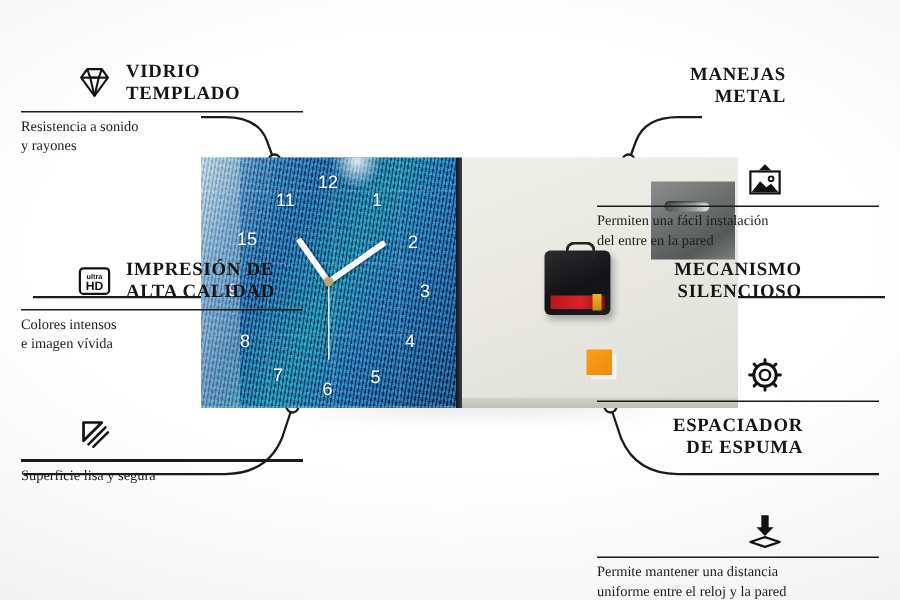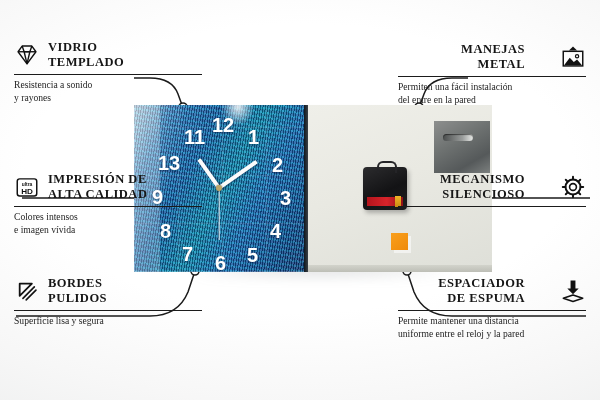--- a/index.html
+++ b/index.html
@@ -52,21 +52,21 @@
     background:linear-gradient(160deg,#efefe9 0%,#e9e9e2 45%,#dedfd8 100%);
   }
   .back-face::after{
     content:"";position:absolute;left:0;right:0;bottom:0;height:7px;
     background:linear-gradient(180deg,#d2d3cb,#bdbeb6);
   }
 
   
   .numeral{
     position:absolute;color:#fff;font-family:"Liberation Sans","DejaVu Sans",sans-serif;
-    font-weight:700;font-size:20px;line-height:1;
+    font-weight:400;font-size:12px;line-height:1;
     text-shadow:0 1px 2px rgba(0,30,70,.55);
   }
   .hand{position:absolute;left:85px;top:83px;transform-origin:0 0;background:#fbfbfb;
         border-radius:1px;box-shadow:0 1px 2px rgba(0,20,60,.45);}
   .hand-hour{width:35px;height:4px;transform:rotate(-125deg) translateY(-2px);}
   .hand-min{width:46px;height:4px;transform:rotate(-35deg) translateY(-2px);}
   .hand-sec{width:52px;height:1.4px;transform:rotate(90deg) translateY(-.7px);background:#e9eef2;}
   .hand-cap{position:absolute;left:82px;top:80px;width:6px;height:6px;border-radius:50%;
             background:#b9a66a;box-shadow:0 0 2px rgba(0,0,0,.6);}
 
@@ -99,31 +99,31 @@
   }
   .foam{
     position:absolute;left:83px;top:128px;width:17px;height:17px;
     background:linear-gradient(140deg,#f99f1c,#ef8a0a);
     box-shadow:3px 3px 0 rgba(255,255,255,.55);
   }
 
   
   .feature{position:absolute;width:188px;}
   .feature .head{display:flex;align-items:center;gap:8px;}
-  .feature.right .head{flex-direction:row;justify-content:flex-end;gap:35px;}
+  .feature.right .head{flex-direction:column;justify-content:flex-end;gap:35px;}
   .ft-title{
     font-size:12.5px;font-weight:700;letter-spacing:.5px;color:#161616;
     line-height:1.18;text-transform:uppercase;
   }
   .feature.left .ft-title{text-align:left;}
   .feature.right .ft-title{text-align:right;}
   .rule{height:1.6px;background:#1b1b1b;margin:4px 0 4px;}
   .ft-desc{font-size:9.6px;color:#1d1d1d;line-height:1.34;}
   .feature.right .ft-desc{text-align:left;}
-  .ico{width:26px;height:26px;flex:0 0 26px;}
+  .ico{width:26px;height:26px;flex:0 0 26px;margin-left:36px;}
   .ico svg{display:block;width:26px;height:26px;}
 
   .f-vidrio{left:14px;top:40px;}
   .f-impresion{left:14px;top:172px;}
   .f-bordes{left:14px;top:276px;}
   .f-manejas{left:398px;top:42px;}
   .f-mecanismo{left:398px;top:172px;}
   .f-espaciador{left:398px;top:276px;}
 
   svg.connectors{position:absolute;left:0;top:0;width:600px;height:400px;pointer-events:none;}
@@ -159,21 +159,21 @@
       <span class="numeral" style="left:78px;top:10px;">12</span>
       <span class="numeral" style="left:114px;top:22px;">1</span>
       <span class="numeral" style="left:138px;top:50px;">2</span>
       <span class="numeral" style="left:146px;top:83px;">3</span>
       <span class="numeral" style="left:136px;top:116px;">4</span>
       <span class="numeral" style="left:113px;top:140px;">5</span>
       <span class="numeral" style="left:81px;top:148px;">6</span>
       <span class="numeral" style="left:48px;top:139px;">7</span>
       <span class="numeral" style="left:26px;top:116px;">8</span>
       <span class="numeral" style="left:18px;top:82px;">9</span>
-      <span class="numeral" style="left:24px;top:48px;">13</span>
+      <span class="numeral" style="left:24px;top:48px;">15</span>
       <span class="numeral" style="left:50px;top:22px;">11</span>
 
       <div class="hand hand-sec"></div>
       <div class="hand hand-hour"></div>
       <div class="hand hand-min"></div>
       <div class="hand-cap"></div>
     </div>
 
     <div class="glass-edge"></div>
 
@@ -239,24 +239,20 @@
     <div class="head">
       <span class="ico">
         <svg viewBox="0 0 32 32">
             <g stroke="#111" stroke-width="2" fill="none" stroke-linecap="round">
           <path d="M7 7 L22 7 L7 22 Z" stroke-width="2.2" stroke-linejoin="round"></path>
           <path d="M11 25 L25 11"></path>
               <path d="M15 27 L27 15"></path>
         </g>
           </svg>
       </span>
-      <div class="ft-title">
-        <div>BORDES</div>
-        <div>PULIDOS</div>
-      </div>
     </div>
     <div class="rule"></div>
     <div class="ft-desc">
       <div>Superficie lisa y segura</div>
     </div>
   </div>
 
   <div class="feature right f-manejas">
     <div class="head">
       <div class="ft-title">

